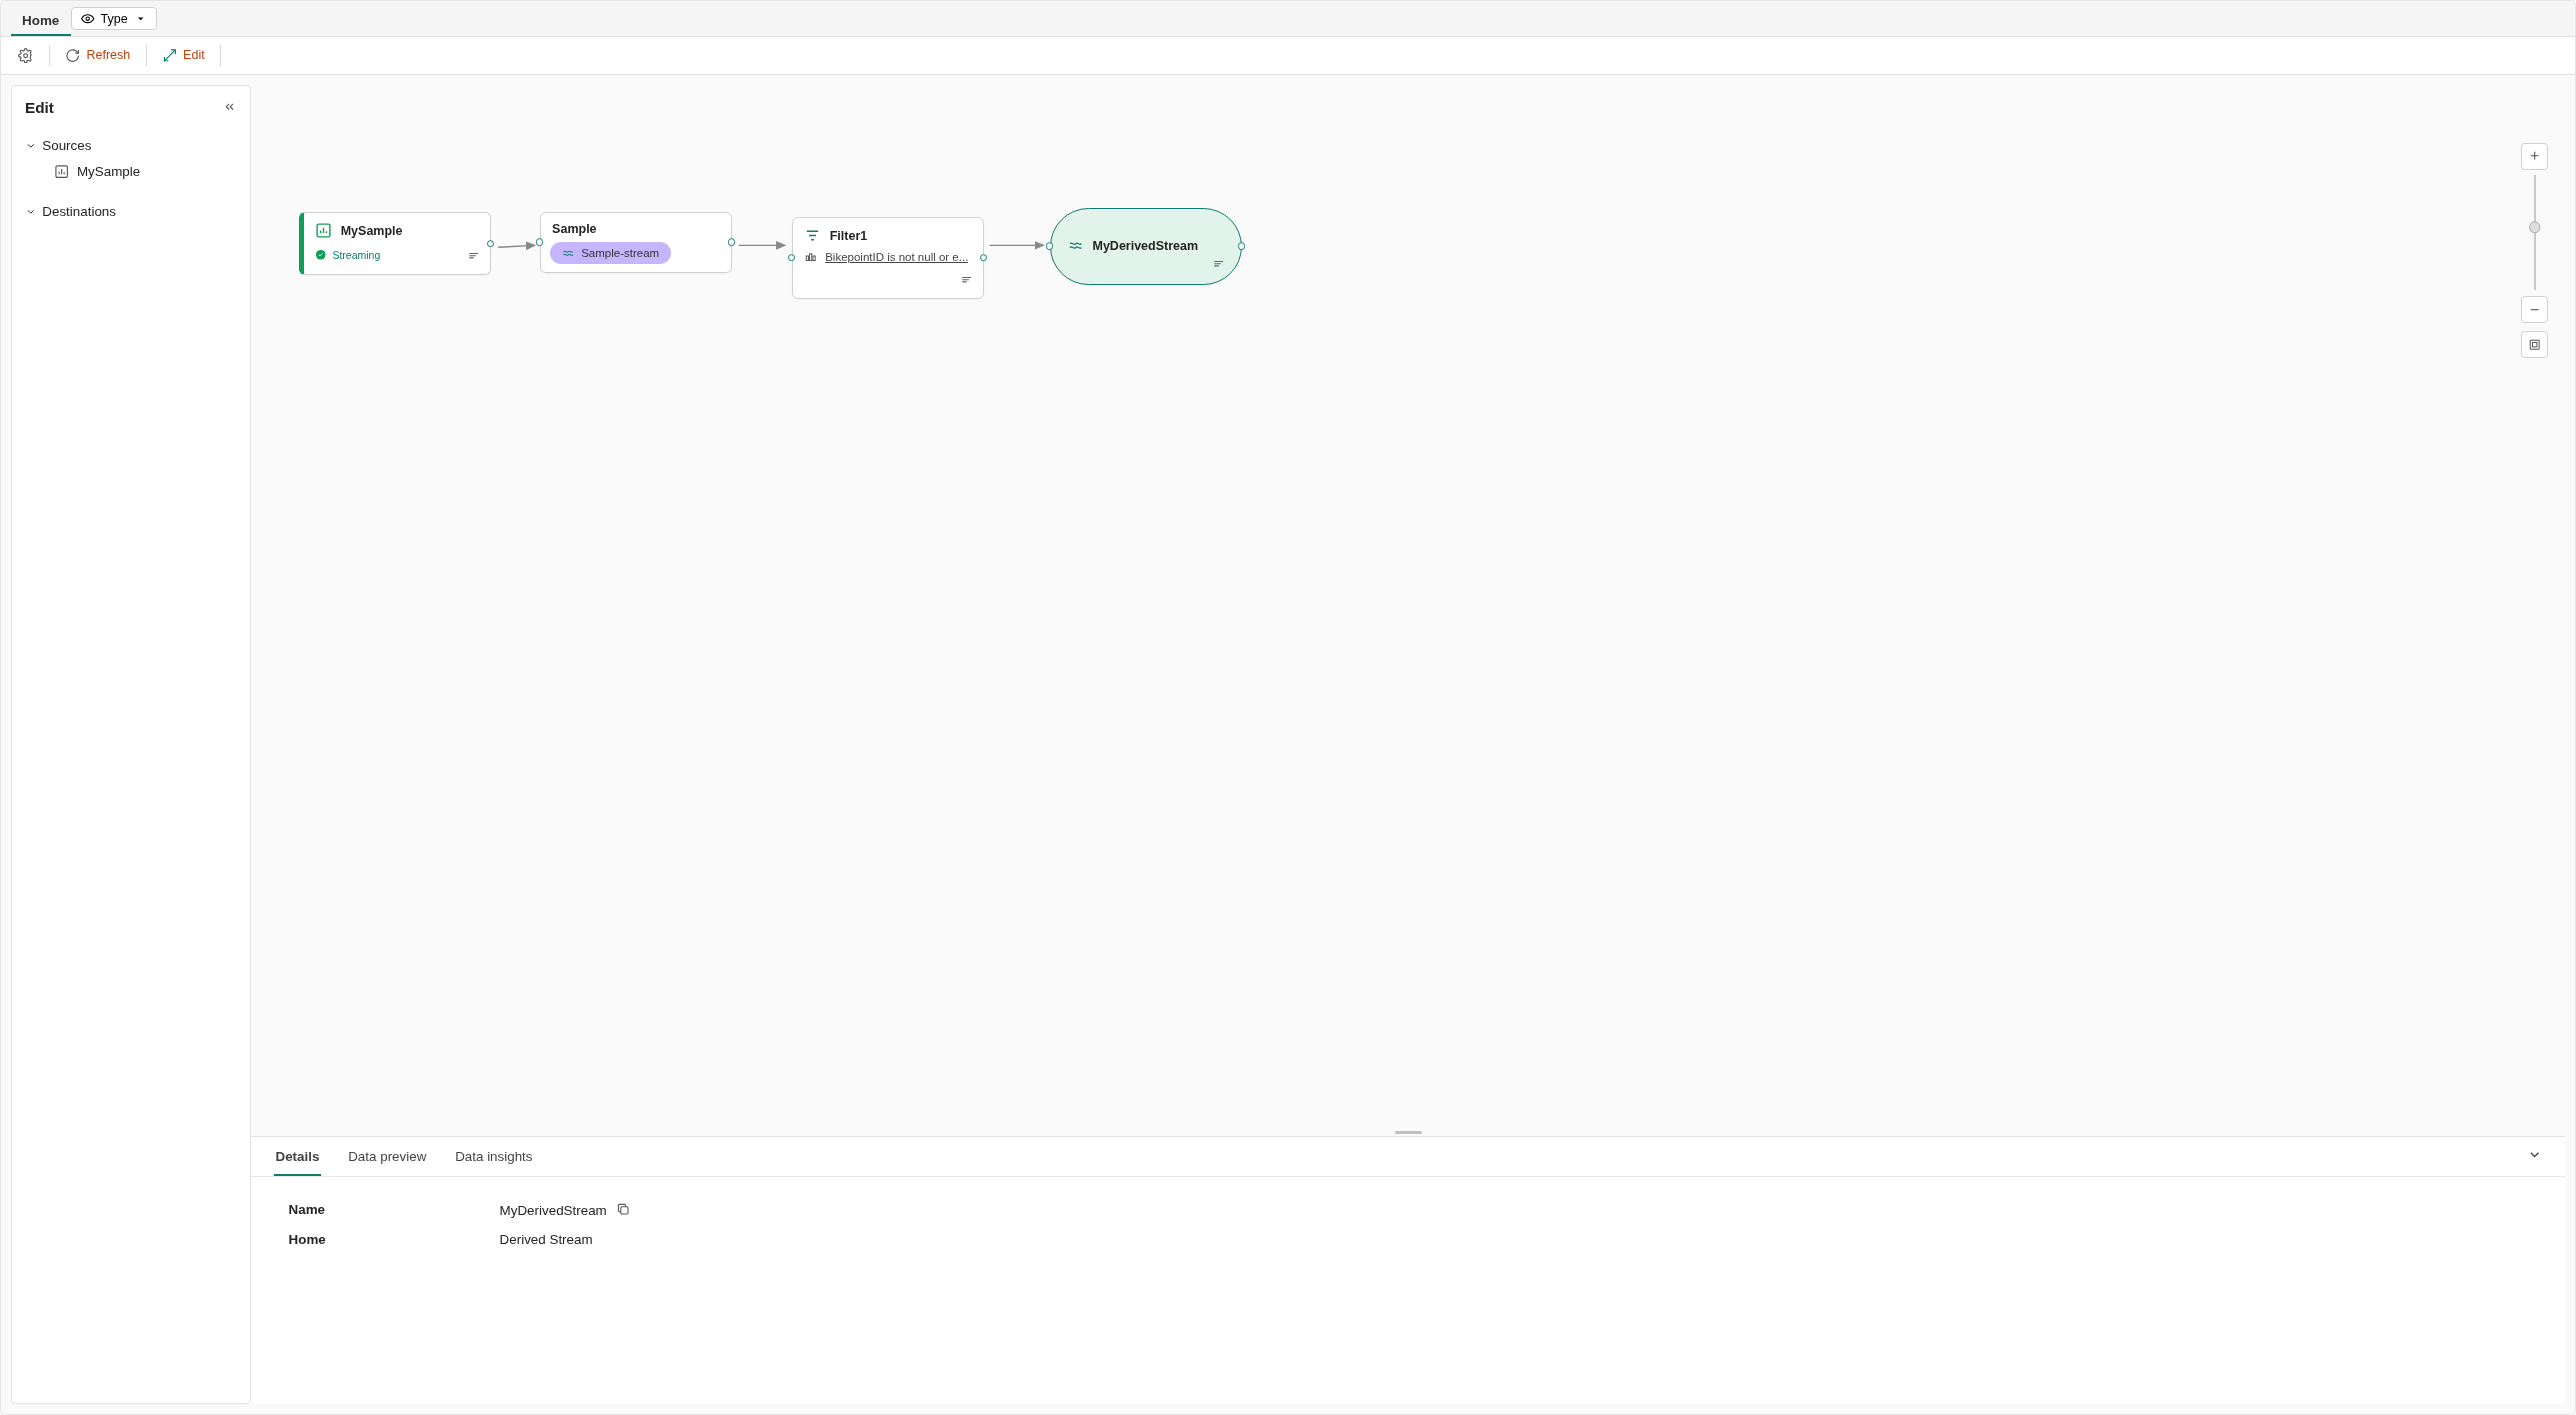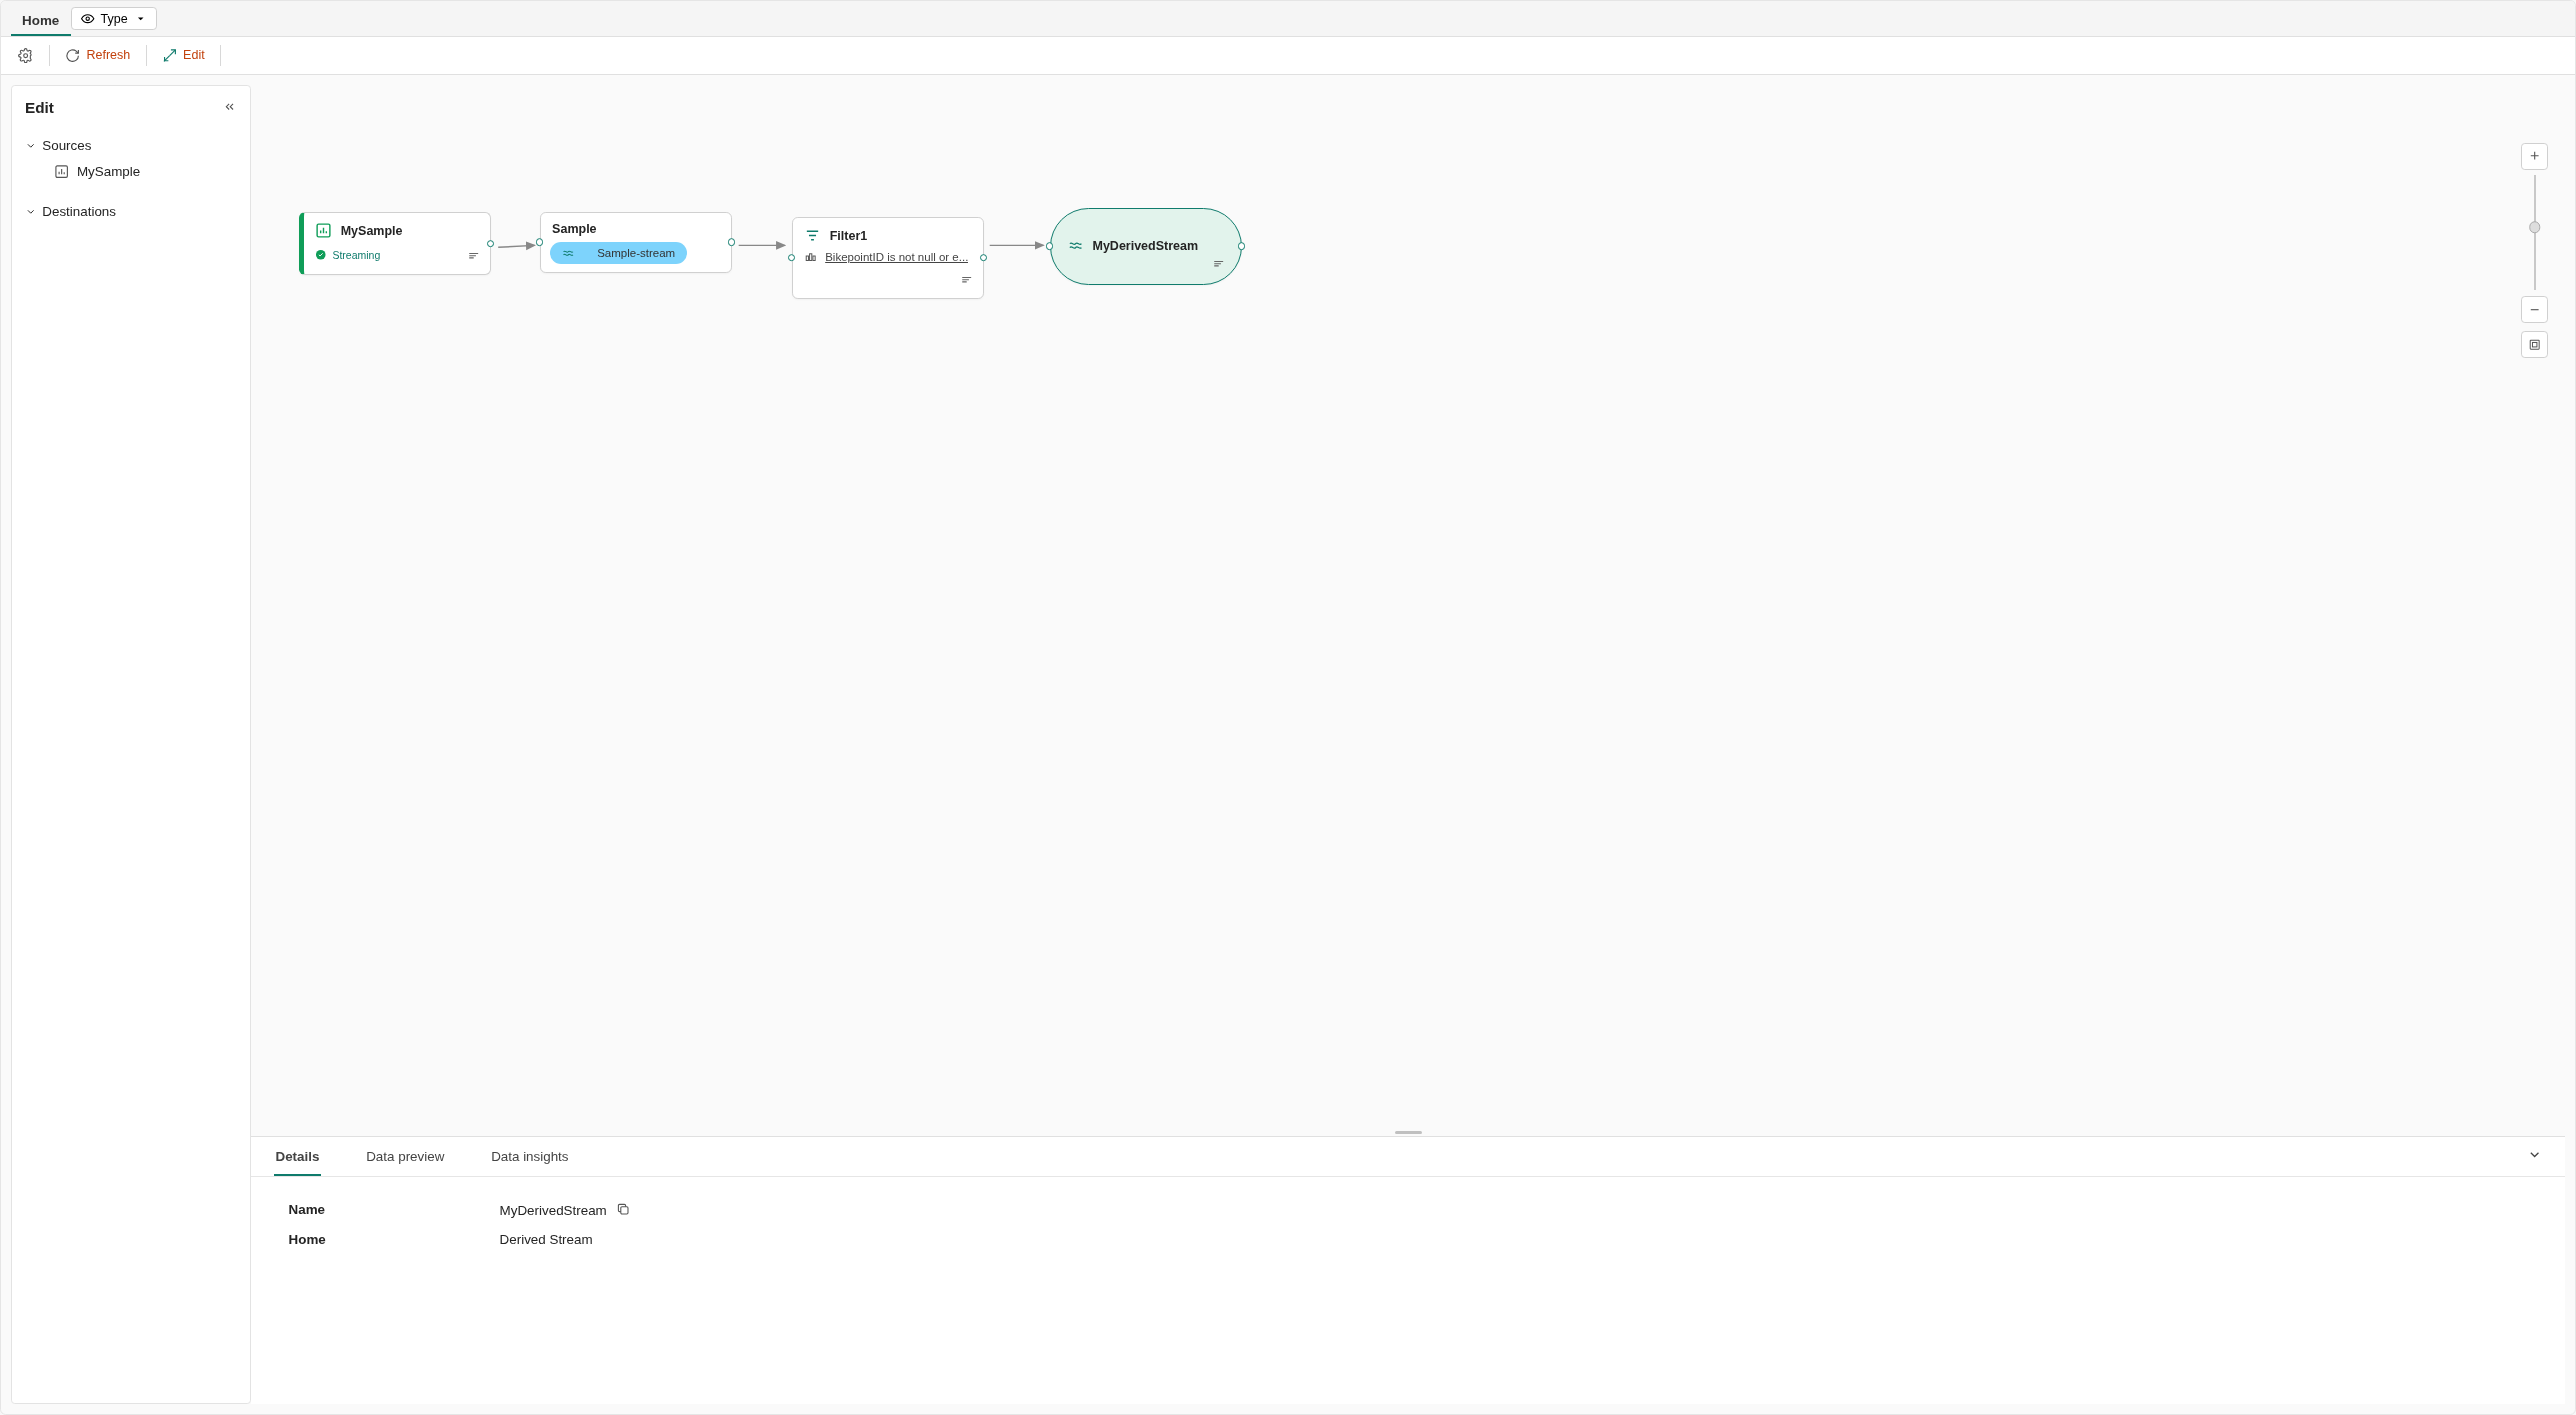--- a/index.html
+++ b/index.html
@@ -48,21 +48,21 @@
   .node .node-head { display: flex; align-items: center; gap: 8.6px; padding: 9.6px 11.5px 5.8px; }
   .node .node-head svg { width: 17px; height: 17px; flex-shrink: 0; }
   .node .node-title { font-size: 12.5px; font-weight: 600; }
   .node .node-sub { display: flex; align-items: flex-start; justify-content: space-between; padding: 3.8px 9.6px 7.7px 11.5px; }
   .node .status { display: flex; align-items: center; gap: 5.8px; font-size: 10.5px; color: #0f7b6c; }
   .node .status svg { width: 11.5px; height: 11.5px; }
   .node .menu-icon { color: #666; }
   .node .menu-icon svg { width: 13.4px; height: 13.4px; }
   .node.source { border-left: 5.8px solid #0f9d58; }
 
-  .node.sample .pill { background: #7dd3fc; border-radius: 13.4px; padding: 4.8px 11.5px; margin: 3.8px 9.6px 7.7px 9.6px; display: inline-flex; align-items: center; gap: 23px; font-size: 11.5px; color: #333; }
+  .node.sample .pill { background: #c4b5fd; border-radius: 13.4px; padding: 4.8px 11.5px; margin: 3.8px 9.6px 7.7px 9.6px; display: inline-flex; align-items: center; gap: 7px; font-size: 11.5px; color: #333; }
   .node.sample .pill svg { width: 12.5px; height: 12.5px; color: #0f7b6c; }
   .node.sample .node-head { padding-bottom: 1.9px; }
 
   .node.filter .filter-row { display: flex; align-items: center; gap: 7.7px; padding: 0 11.5px 3.8px 11.5px; font-size: 11.5px; color: #444; white-space: nowrap; overflow: hidden; text-overflow: ellipsis; text-decoration: underline; }
   .node.filter .filter-row svg { width: 13.4px; height: 13.4px; flex-shrink: 0; margin-top: 1px; }
   .node.filter .node-sub { justify-content: flex-end; }
 
   .node.derived { background: #e2f3ec; border: 1.9px solid #0f7b6c; border-radius: 42px; width: 192px; height: 77px; display: flex; align-items: center; padding: 0 17px; }
   .node.derived .node-title { font-weight: 600; font-size: 12.5px; }
   .node.derived .row { display: flex; align-items: center; gap: 9.6px; width: 100%; }
@@ -77,21 +77,21 @@
   
   svg.wires { position: absolute; inset: 0; width: 100%; height: 100%; pointer-events: none; }
 
   
   .splitter { height: 7.7px; background: transparent; display: flex; align-items: center; justify-content: center; cursor: row-resize; }
   .splitter .grip { width: 27px; height: 3.8px; background: #c0c0c0; border-radius: 1.9px; }
 
   
   .bottom-panel { background: #fff; border-top: 1px solid #e0e0e0; display: flex; flex-direction: column; height: 268px; }
   .bp-tabs { display: flex; align-items: center; justify-content: space-between; border-bottom: 1px solid #e6e6e6; padding: 0 23px; }
-  .bp-tabs .tabrow { display: flex; gap: 43px; }
+  .bp-tabs .tabrow { display: flex; gap: 25px; }
   .bp-tab { font-size: 13.4px; padding: 11.5px 1.9px 9.6px; cursor: pointer; border-bottom: 2.9px solid transparent; color: #444; }
   .bp-tab.active { font-weight: 700; border-bottom-color: #0f7b6c; }
   .bp-collapse { background: none; border: none; cursor: pointer; color: #444; }
   .bp-body { padding: 25px 38px; }
   .kv { display: flex; gap: 58px; margin-bottom: 13.4px; font-size: 13.4px; }
   .kv .k { width: 153px; font-weight: 600; }
   .kv .v { display: flex; align-items: center; gap: 9.6px; }
   .copy-btn { background: none; border: none; cursor: pointer; color: #555; }
   .copy-btn svg { width: 14.4px; height: 14.4px; }
 </style>

